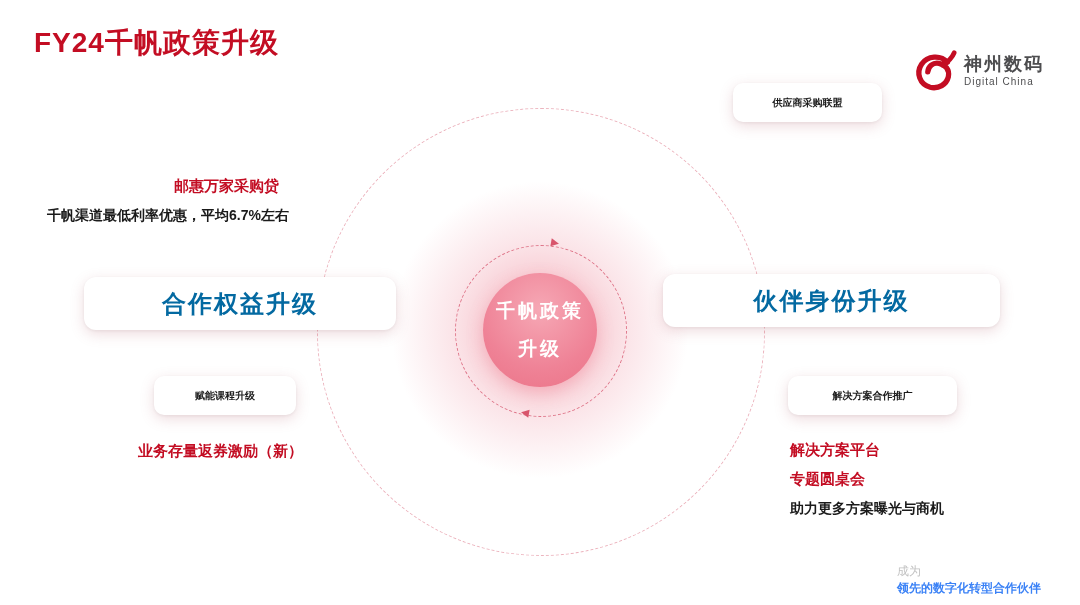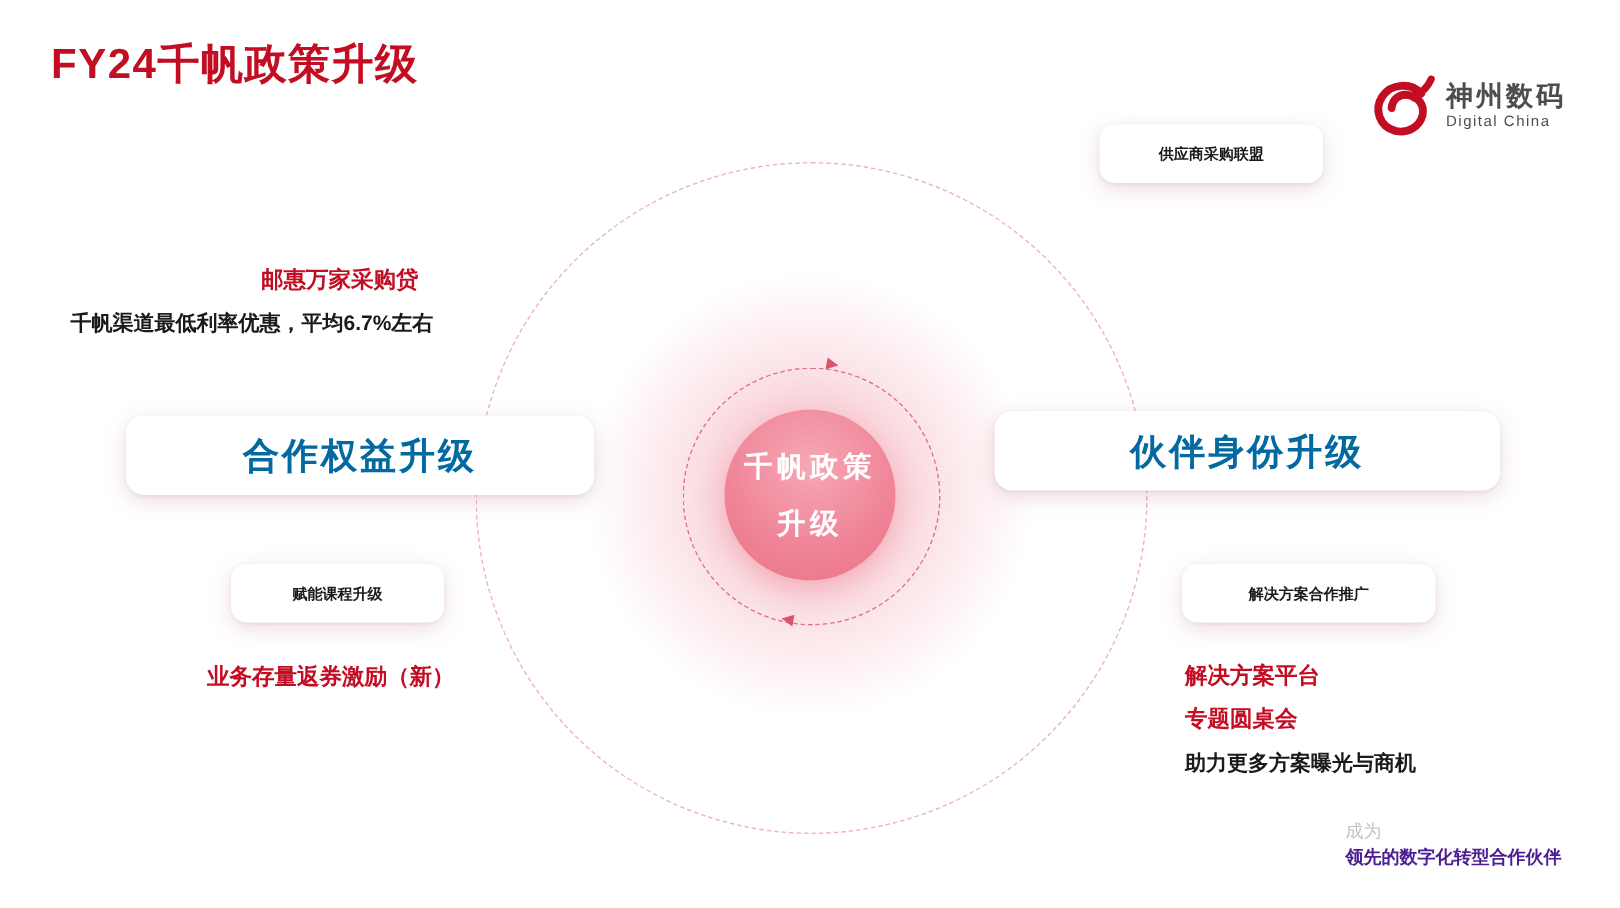--- a/index.html
+++ b/index.html
@@ -61,23 +61,23 @@
   .c-partner{left:663px;top:274px;width:337px;height:53px;}
   .c-solution{left:788px;top:376px;width:169px;height:39px;}
   
   .red-label{position:absolute;font-size:15px;font-weight:bold;color:#C30D23;z-index:3;}
   .black-line{position:absolute;font-size:14px;font-weight:600;color:#1a1a1a;z-index:3;}
   .lines{position:absolute;z-index:3;font-size:14px;font-weight:600;color:#1a1a1a;line-height:28px;}
   .lines .red{color:#C30D23;}
   .r-lines{left:788px;top:141px;font-size:15px;}
   .l-lines{left:47px;top:201px;}
   
-  .footer{position:absolute;left:897px;top:546px;font-size:12px;line-height:17px;z-index:3;}
+  .footer{position:absolute;left:897px;top:563px;font-size:12px;line-height:17px;z-index:3;}
   .footer-l1{color:#C2C2C2;}
-  .footer-l2{color:#4c1d95;font-weight:bold;}
+  .footer-l2{color:#3b82f6;font-weight:bold;}
 </style>
 </head>
 <body>
 
 <div class="slide">
 
   <h1 class="title">FY24千帆政策升级</h1>
 
   <div class="logo">
     <svg width="46" height="46" viewBox="0 0 48 48">

